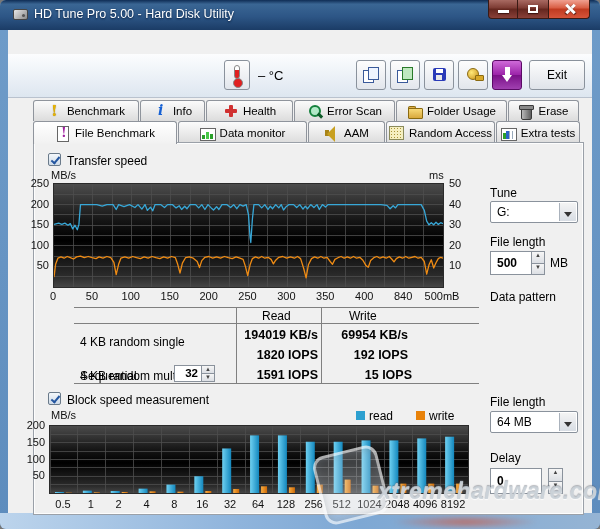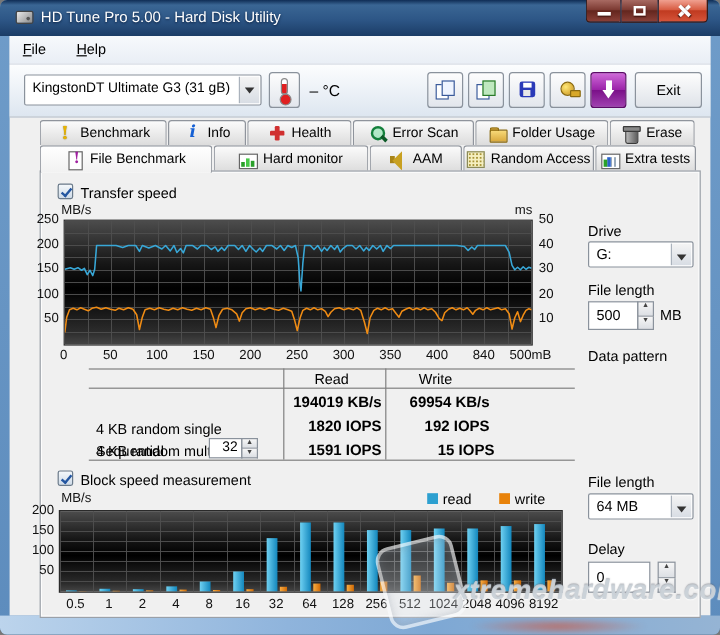--- a/index.html
+++ b/index.html
@@ -121,21 +121,21 @@
   #top-plot{left:19px;top:40px;width:391px;height:105px;}
   #bottom-plot{left:15px;top:282px;width:420px;height:69px;}
   .tick{position:absolute;font-size:11px;color:#111;white-space:nowrap;}
   .axis-unit{position:absolute;font-size:11px;color:#111;}
   
   .tline{position:absolute;background:#808080;}
   .thead{position:absolute;font-size:12px;}
   .tval{position:absolute;font-size:12.5px;font-weight:bold;text-align:right;white-space:nowrap;}
   .trow-label{position:absolute;font-size:12px;white-space:nowrap;}
   .spinner{position:absolute;border:1px solid #8a929c;background:#fff;}
-  .spin-val{position:absolute;right:3px;top:1px;font-size:11.5px;}
+  .spin-val{position:absolute;right:3px;top:1px;font-size:11.5px;font-weight:bold;}
   .spin-btns{position:absolute;right:-14px;top:-1px;width:14px;height:calc(100% + 2px);display:flex;flex-direction:column;}
   .spin-b{flex:1;border:1px solid #8a929c;background:linear-gradient(180deg,#f6f6f6,#dcdfe4);font-size:6px;
     line-height:7px;text-align:center;color:#444;}
   .spin-b + .spin-b{border-top:none;}
   .legend-sq{position:absolute;width:9px;height:9px;}
   
   .rp-combo{width:88px;height:22px;}
   .rp-combo .cb-text{top:3px;font-size:12px;}
   .watermark-text{position:absolute;left:378px;top:478px;font-size:23px;font-weight:bold;letter-spacing:.5px;
     color:rgba(198,206,213,.85);text-shadow:0 1px 1px rgba(255,255,255,.75),0 -1px 1px rgba(95,100,110,.45);
@@ -165,30 +165,22 @@
           <span class="glyph-max"></span>
         </span>
       <span class="cap-btn close">
           <span class="glyph-x"></span>
         </span>
     </div>
   </div>
 
   <div class="client">
 
-    <div class="menubar">
-      <span class="menu-item">File</span>
-      <span class="menu-item">Help</span>
-    </div>
 
     <div class="toolbar">
-      <div class="combo device-combo">
-        <span class="cb-text">KingstonDT Ultimate G3   (31 gB)</span>
-        <span class="cb-btn"></span>
-      </div>
       <div class="tool-btn thermo-btn">
         <span class="thermo"></span>
       </div>
       <span class="temp-label">– °C</span>
       <div class="tool-btn" style="left:348px;">
           <span class="i-copy"></span>
         </div>
       <div class="tool-btn" style="left:382px;">
           <span class="i-copy2"></span>
         </div>
@@ -230,21 +222,21 @@
           <span>Erase</span>
         </div>
     </div>
     <div class="tabs2">
       <div class="tab active">
           <span class="ticon i-filebench"></span>
           <span>File Benchmark</span>
         </div>
       <div class="tab">
           <span class="ticon i-diskmon"></span>
-          <span>Hard monitor</span>
+          <span>Data monitor</span>
         </div>
       <div class="tab">
           <span class="ticon i-aam"></span>
           <span>AAM</span>
         </div>
       <div class="tab">
           <span class="ticon i-random"></span>
           <span>Random Access</span>
         </div>
       <div class="tab">
@@ -294,21 +286,21 @@
           </svg></div>
 
       <div class="tline" style="left:40px;top:164px;width:405px;height:1px;"></div>
       <div class="tline" style="left:40px;top:180px;width:405px;height:1px;"></div>
       <div class="tline" style="left:40px;top:240px;width:405px;height:1px;"></div>
       <div class="tline" style="left:202px;top:164px;width:1px;height:76px;"></div>
       <div class="tline" style="left:287px;top:164px;width:1px;height:76px;"></div>
       <span class="thead" style="left:228px;top:166px;">Read</span>
       <span class="thead" style="left:315px;top:166px;">Write</span>
       <span class="trow-label" style="left:46px;top:186px;margin-top:40px;">Sequential</span>
-      <span class="trow-label" style="left:46px;top:208px;">4 KB random single</span>
+      <span class="trow-label" style="left:46px;top:192px;">4 KB random single</span>
       <span class="trow-label" style="left:46px;top:226px;">4 KB random multi</span>
       <div class="spinner" style="left:140px;top:222px;width:28px;height:17px;">
         <span class="spin-val">32</span>
         <span class="spin-btns">
             <span class="spin-b">▲</span>
             <span class="spin-b">▼</span>
           </span>
       </div>
       <span class="tval" style="left:190px;top:185px;width:94px;">194019 KB/s</span>
       <span class="tval" style="left:290px;top:185px;width:84px;">69954 KB/s</span>
@@ -383,21 +375,21 @@
             <rect x="311.53333333333336" y="14.405000000000001" width="9" height="52.595" fill="url(#gR)"></rect>
             <rect x="322.53333333333336" y="59.63" width="6" height="7.37" fill="url(#gW)"></rect>
             <rect x="339.4" y="14.405000000000001" width="9" height="52.595" fill="url(#gR)"></rect>
             <rect x="350.4" y="57.62" width="6" height="9.38" fill="url(#gW)"></rect>
             <rect x="367.26666666666665" y="12.395000000000003" width="9" height="54.605" fill="url(#gR)"></rect>
             <rect x="378.26666666666665" y="57.62" width="6" height="9.38" fill="url(#gW)"></rect>
             <rect x="395.1333333333333" y="10.719999999999999" width="9" height="56.28" fill="url(#gR)"></rect>
             <rect x="406.1333333333333" y="57.62" width="6" height="9.38" fill="url(#gW)"></rect>
           </svg></div>
 
-      <span class="lbl" style="left:456px;top:43px;">Drive</span>
+      <span class="lbl" style="left:456px;top:43px;">Tune</span>
       <div class="combo rp-combo" style="left:456px;top:58px;">
         <span class="cb-text">G:</span>
         <span class="cb-btn"></span>
       </div>
       <span class="lbl" style="left:456px;top:92px;">File length</span>
       <div class="spinner" style="left:456px;top:108px;width:42px;height:24px;">
         <span class="spin-val" style="left:6px;right:auto;top:4px;font-size:12px;">500</span>
         <span class="spin-btns">
             <span class="spin-b">▲</span>
             <span class="spin-b">▼</span>

